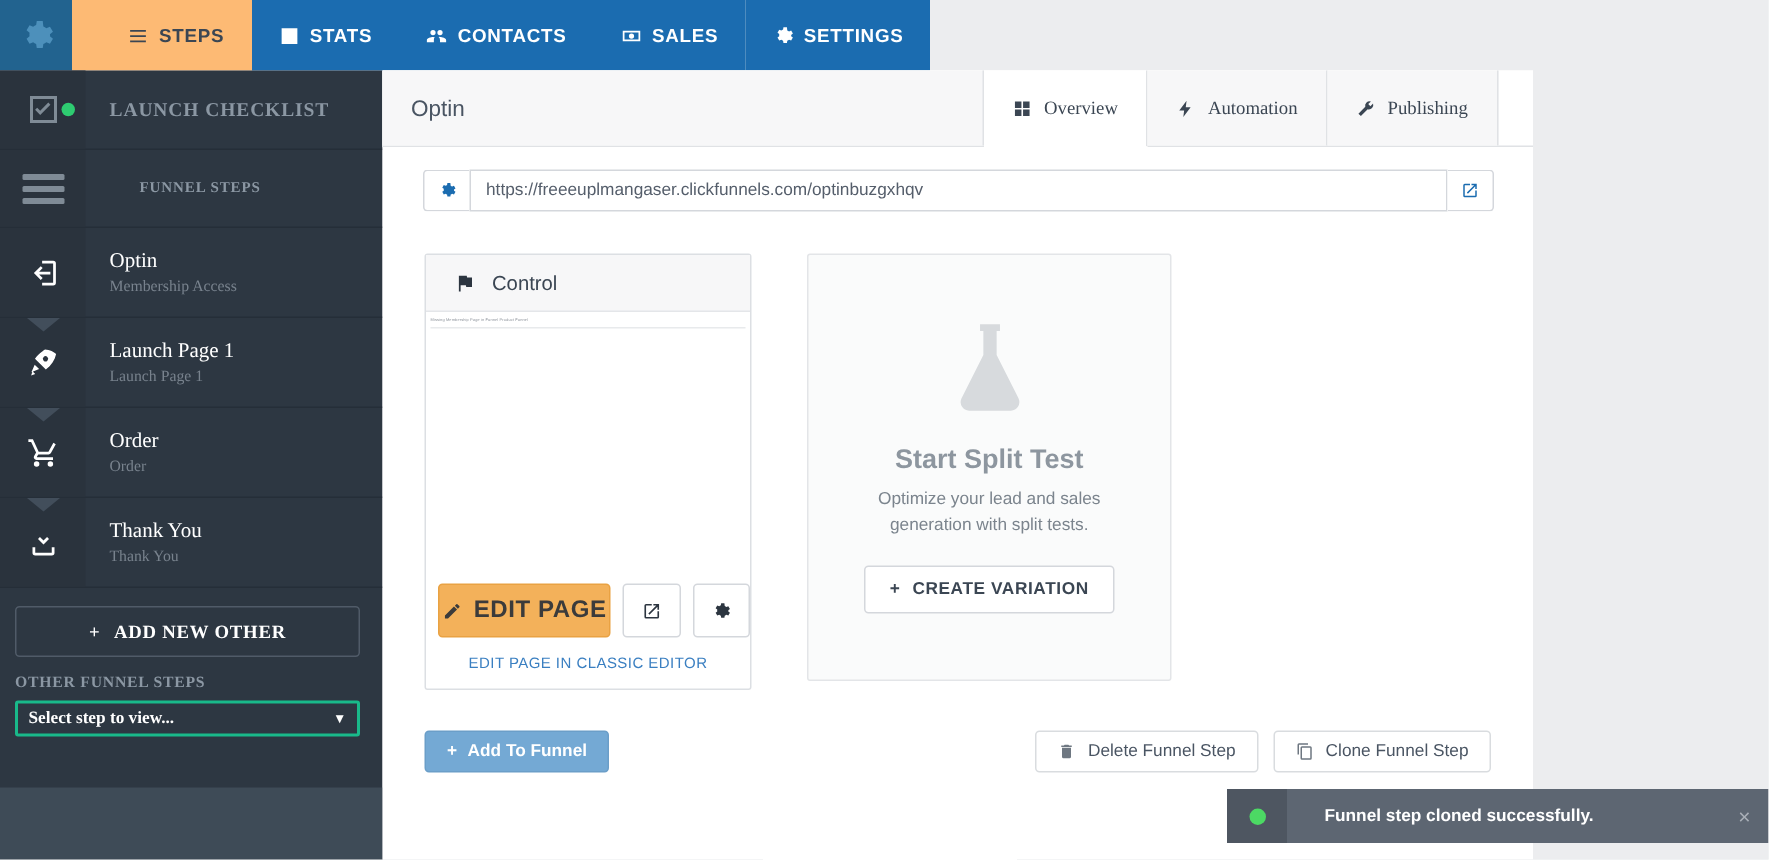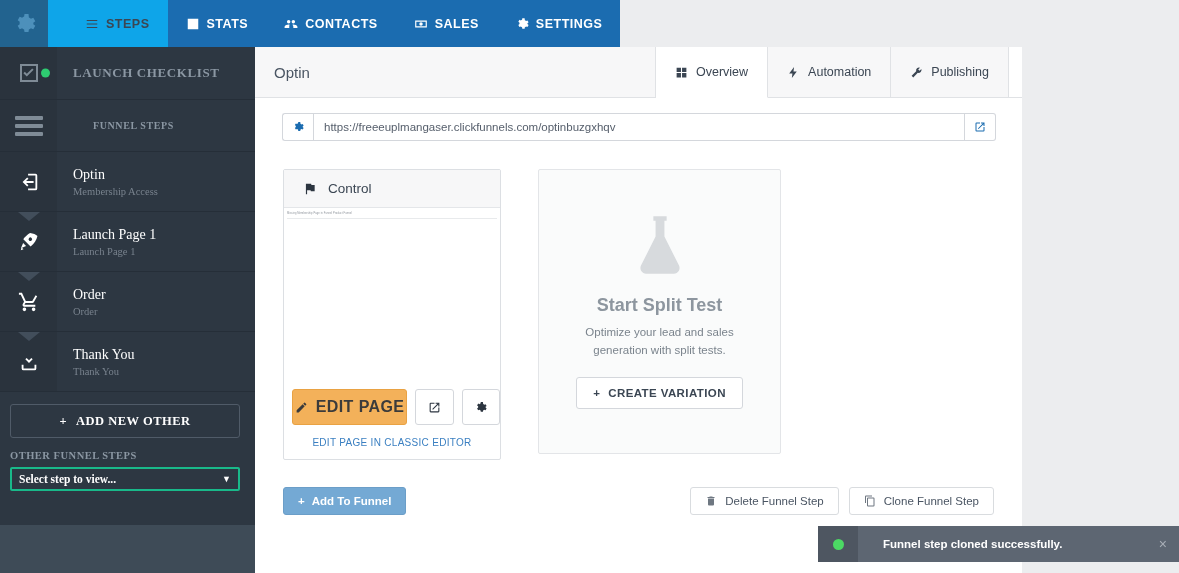--- a/index.html
+++ b/index.html
@@ -35,21 +35,21 @@
   .qi:first-child { border-radius: 2px 0 0 2px; }
   .qi:last-child { border-radius: 0 2px 2px 0; }
 
   .topnav { display: flex; height: 47px; }
   .tnav {
     display: flex; align-items: center; gap: 7px;
     padding: 0 18px; height: 47px; background: #1b6cb0;
     color: #ffffff; font-size: 12.5px; font-weight: bold; letter-spacing: .5px;
     cursor: pointer; white-space: nowrap;
   }
-  .tnav.active { background: #0ea5e9; color: #3b4653; padding-left: 37px; }
+  .tnav.active { background: #fdba74; color: #3b4653; padding-left: 37px; }
   .tnav svg { width: 14px; height: 14px; }
   .tnav .ic { fill: #ffffff; }
   .tnav.active .ic { fill: #3b4653; }
 
   
   .sidebar {
     position: absolute; left: 0; top: 47px; width: 255px; height: 526px;
     background: #2d3742;
     font-family: Liberation Serif, serif;
   }
@@ -117,21 +117,21 @@
   }
   .panel-head {
     height: 51px; display: flex; align-items: stretch;
     border-bottom: 1px solid #e0e2e5; background: #ffffff;
   }
   .panel-title-cell {
     width: 401px; background: #f7f7f8; border-right: 1px solid #e0e2e5;
     display: flex; align-items: center; padding-left: 19px;
   }
   .panel-title { color: #4a5563; font-size: 15px; }
-  .subtabs { display: flex; }
+  .subtabs { display: flex; font-family: Liberation Serif, serif; }
   .subtab {
     display: flex; align-items: center; gap: 8px; padding: 0 19px;
     font-size: 12.5px; color: #3b4653; cursor: pointer;
     border-right: 1px solid #e0e2e5; background: #f7f7f8;
   }
   .subtab.active { background: #ffffff; border-bottom: 1px solid #ffffff; margin-bottom: -1px; }
   .subtab svg { width: 13px; height: 13px; fill: #3b4653; }
 
   .url-bar { padding: 15px 26px 0 27px; }
   .url-inner { display: flex; height: 28px; }

